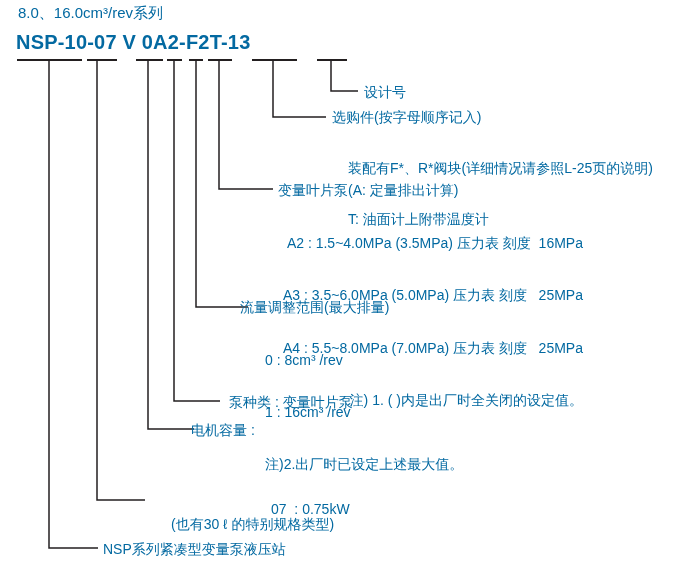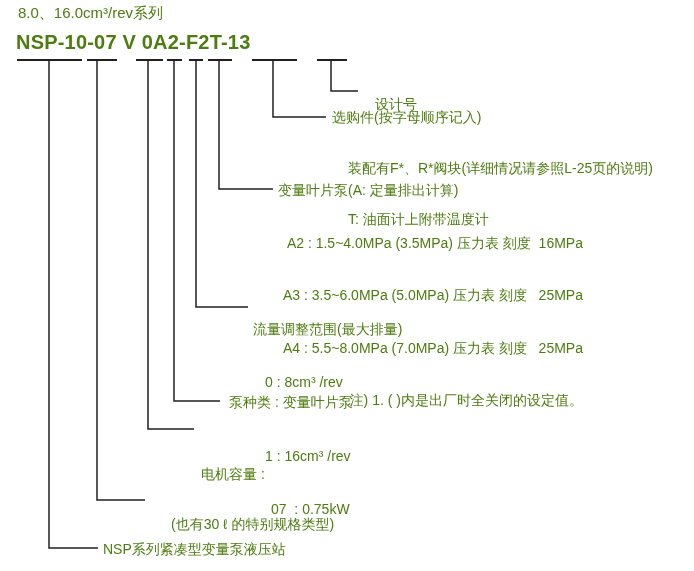--- a/index.html
+++ b/index.html
@@ -5,21 +5,21 @@
   html, body {
     margin: 0;
     padding: 0;
     background: #ffffff;
   }
   .canvas {
     position: relative;
     width: 694px;
     height: 556px;
     background: #ffffff;
-    color: #4d7c0f;
+    color: #0369a1;
     font-family: "Liberation Sans", "DejaVu Sans", sans-serif;
     overflow: hidden;
   }
   .lines-svg {
     position: absolute;
     left: 0; top: 0;
     width: 694px; height: 571px;
   }
   .lines-svg path {
     fill: none;
@@ -37,21 +37,21 @@
   }
   .model-code {
     font-size: 20px;
     line-height: 30px;
     font-weight: bold;
     letter-spacing: 0.2px;
   }
   .rows div { white-space: pre; }
   .rows-18 div { line-height: 18.3px; }
   .rows-17 div { line-height: 17px; }
-  .rows-18f div { line-height: 18px; margin-top: 22px; }
+  .rows-18f div { line-height: 18px; }
   .rows-19 div { line-height: 19.3px; margin-top: 44px; }
 </style>
 </head>
 <body>
 
 <div class="canvas">
 
   <svg class="lines-svg" viewBox="0 0 694 571" aria-hidden="true">
 
     <path stroke-width="2.2" d="M17 60H82 M87 60H117 M136 60H163 M167 60H182 M189 60H203 M208 60H232 M252 60H297 M317 60H347"></path>
@@ -63,45 +63,46 @@
     <path stroke-width="1.5" d="M174 60V401H220"></path>
     <path stroke-width="1.5" d="M148 60V429H194"></path>
     <path stroke-width="1.5" d="M97 60V500H145"></path>
     <path stroke-width="1.5" d="M49 60V548H98"></path>
   </svg>
 
   <div class="label series-title" style="left:18px; top:4px;">8.0、16.0cm³/rev系列</div>
 
   <div class="label model-code" style="left:16px; top:27px;">NSP-10-07 V 0A2-F2T-13</div>
 
-  <div class="label" style="left:364px; top:96px;margin-left:11px;">设计号</div>
+  <div class="label" style="left:364px; top:84px;">设计号</div>
 
   <div class="label" style="left:332px; top:109px;">选购件(按字母顺序记入)</div>
   <div class="label rows rows-17" style="left:348px; top:126px;">
     <div>装配有F*、R*阀块(详细情况请参照L-25页的说明)</div>
     <div>T: 油面计上附带温度计</div>
   </div>
 
   <div class="label" style="left:278px; top:182px;">变量叶片泵(A: 定量排出计算)</div>
   <div class="label rows rows-18" style="left:283px; top:200px;text-align:right;">
     <div>A2 : 1.5~4.0MPa (3.5MPa) 压力表 刻度  16MPa</div>
     <div>A3 : 3.5~6.0MPa (5.0MPa) 压力表 刻度   25MPa</div>
     <div>A4 : 5.5~8.0MPa (7.0MPa) 压力表 刻度   25MPa</div>
     <div>注) 1. ( )内是出厂时全关闭的设定值。</div>
   </div>
 
-  <div class="label" style="left:253px; top:299px;margin-top:22px;">流量调整范围(最大排量)</div>
+  <div class="label" style="left:240px; top:299px;">流量调整范围(最大排量)</div>
   <div class="label rows rows-18f" style="left:265px; top:317px;">
     <div>0 : 8cm³ /rev</div>
     <div>1 : 16cm³ /rev</div>
+    <div>注)2.出厂时已设定上述最大值。</div>
   </div>
 
   <div class="label" style="left:229px; top:394px;text-align:center;">泵种类 : 变量叶片泵</div>
 
-  <div class="label" style="left:201px; top:422px;margin-top:44px;">电机容量 :</div>
+  <div class="label" style="left:191px; top:422px;">电机容量 :</div>
   <div class="label rows rows-19" style="left:271px; top:422px;">
     <div>07  : 0.75kW</div>
     <div>15  : 1.5kW</div>
     <div>22  : 2.2kW</div>
   </div>
 
   <div class="label" style="left:171px; top:516px;">(也有30 ℓ 的特别规格类型)</div>
 
   <div class="label" style="left:103px; top:541px;">NSP系列紧凑型变量泵液压站</div>
 

